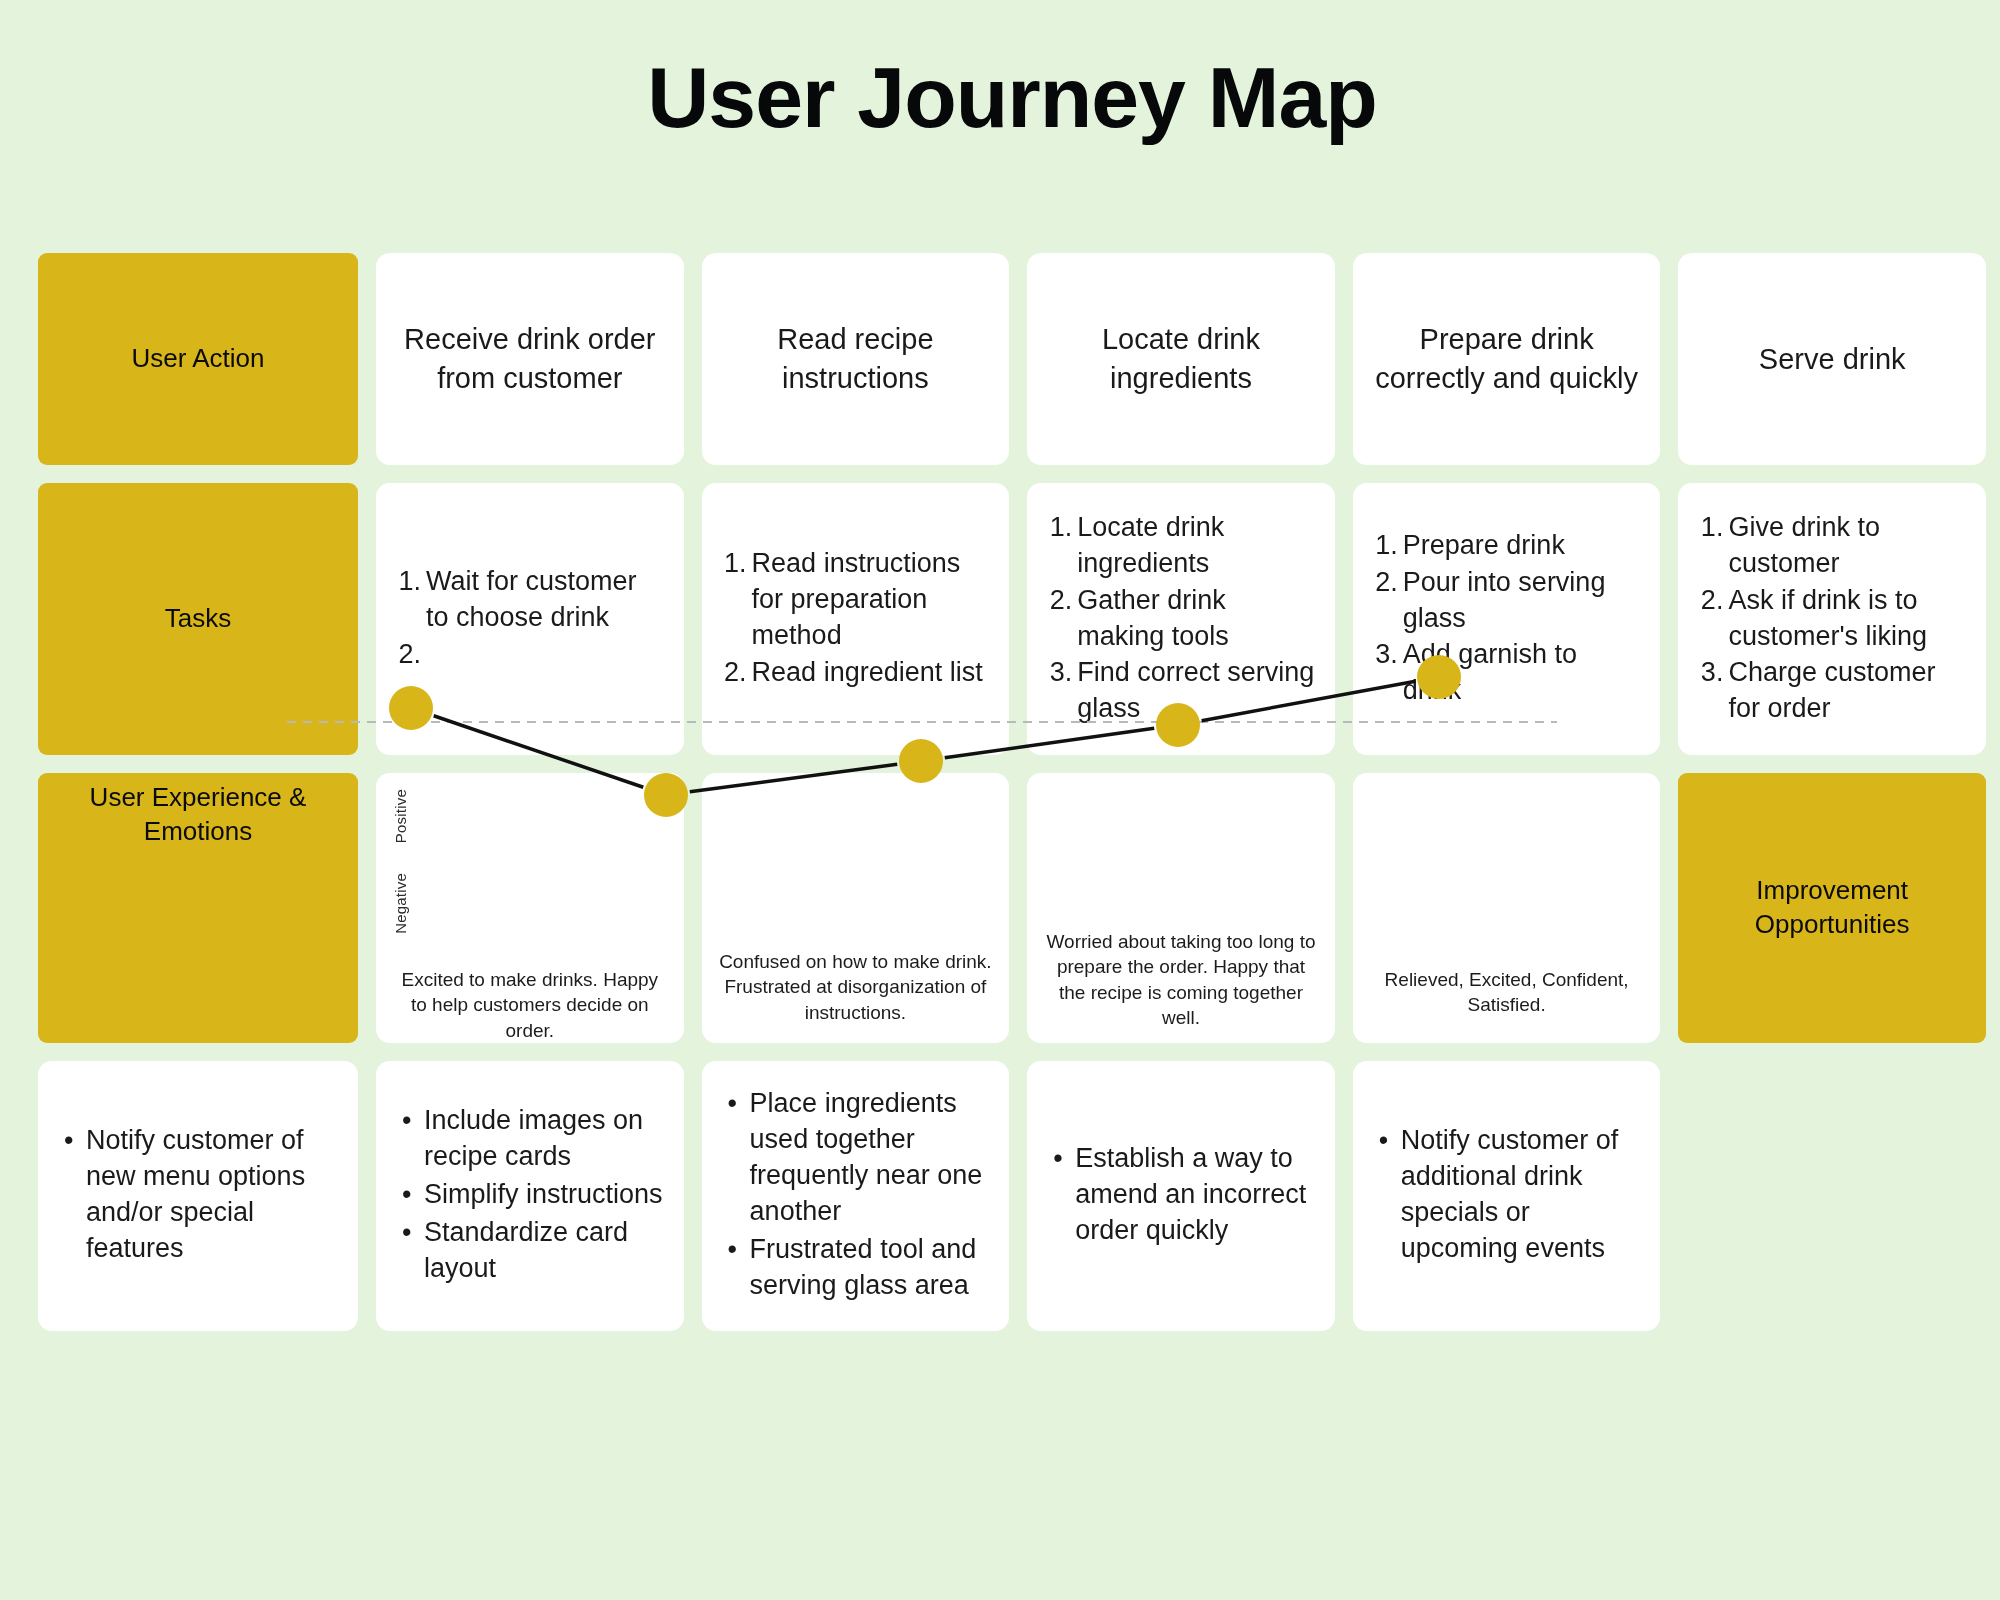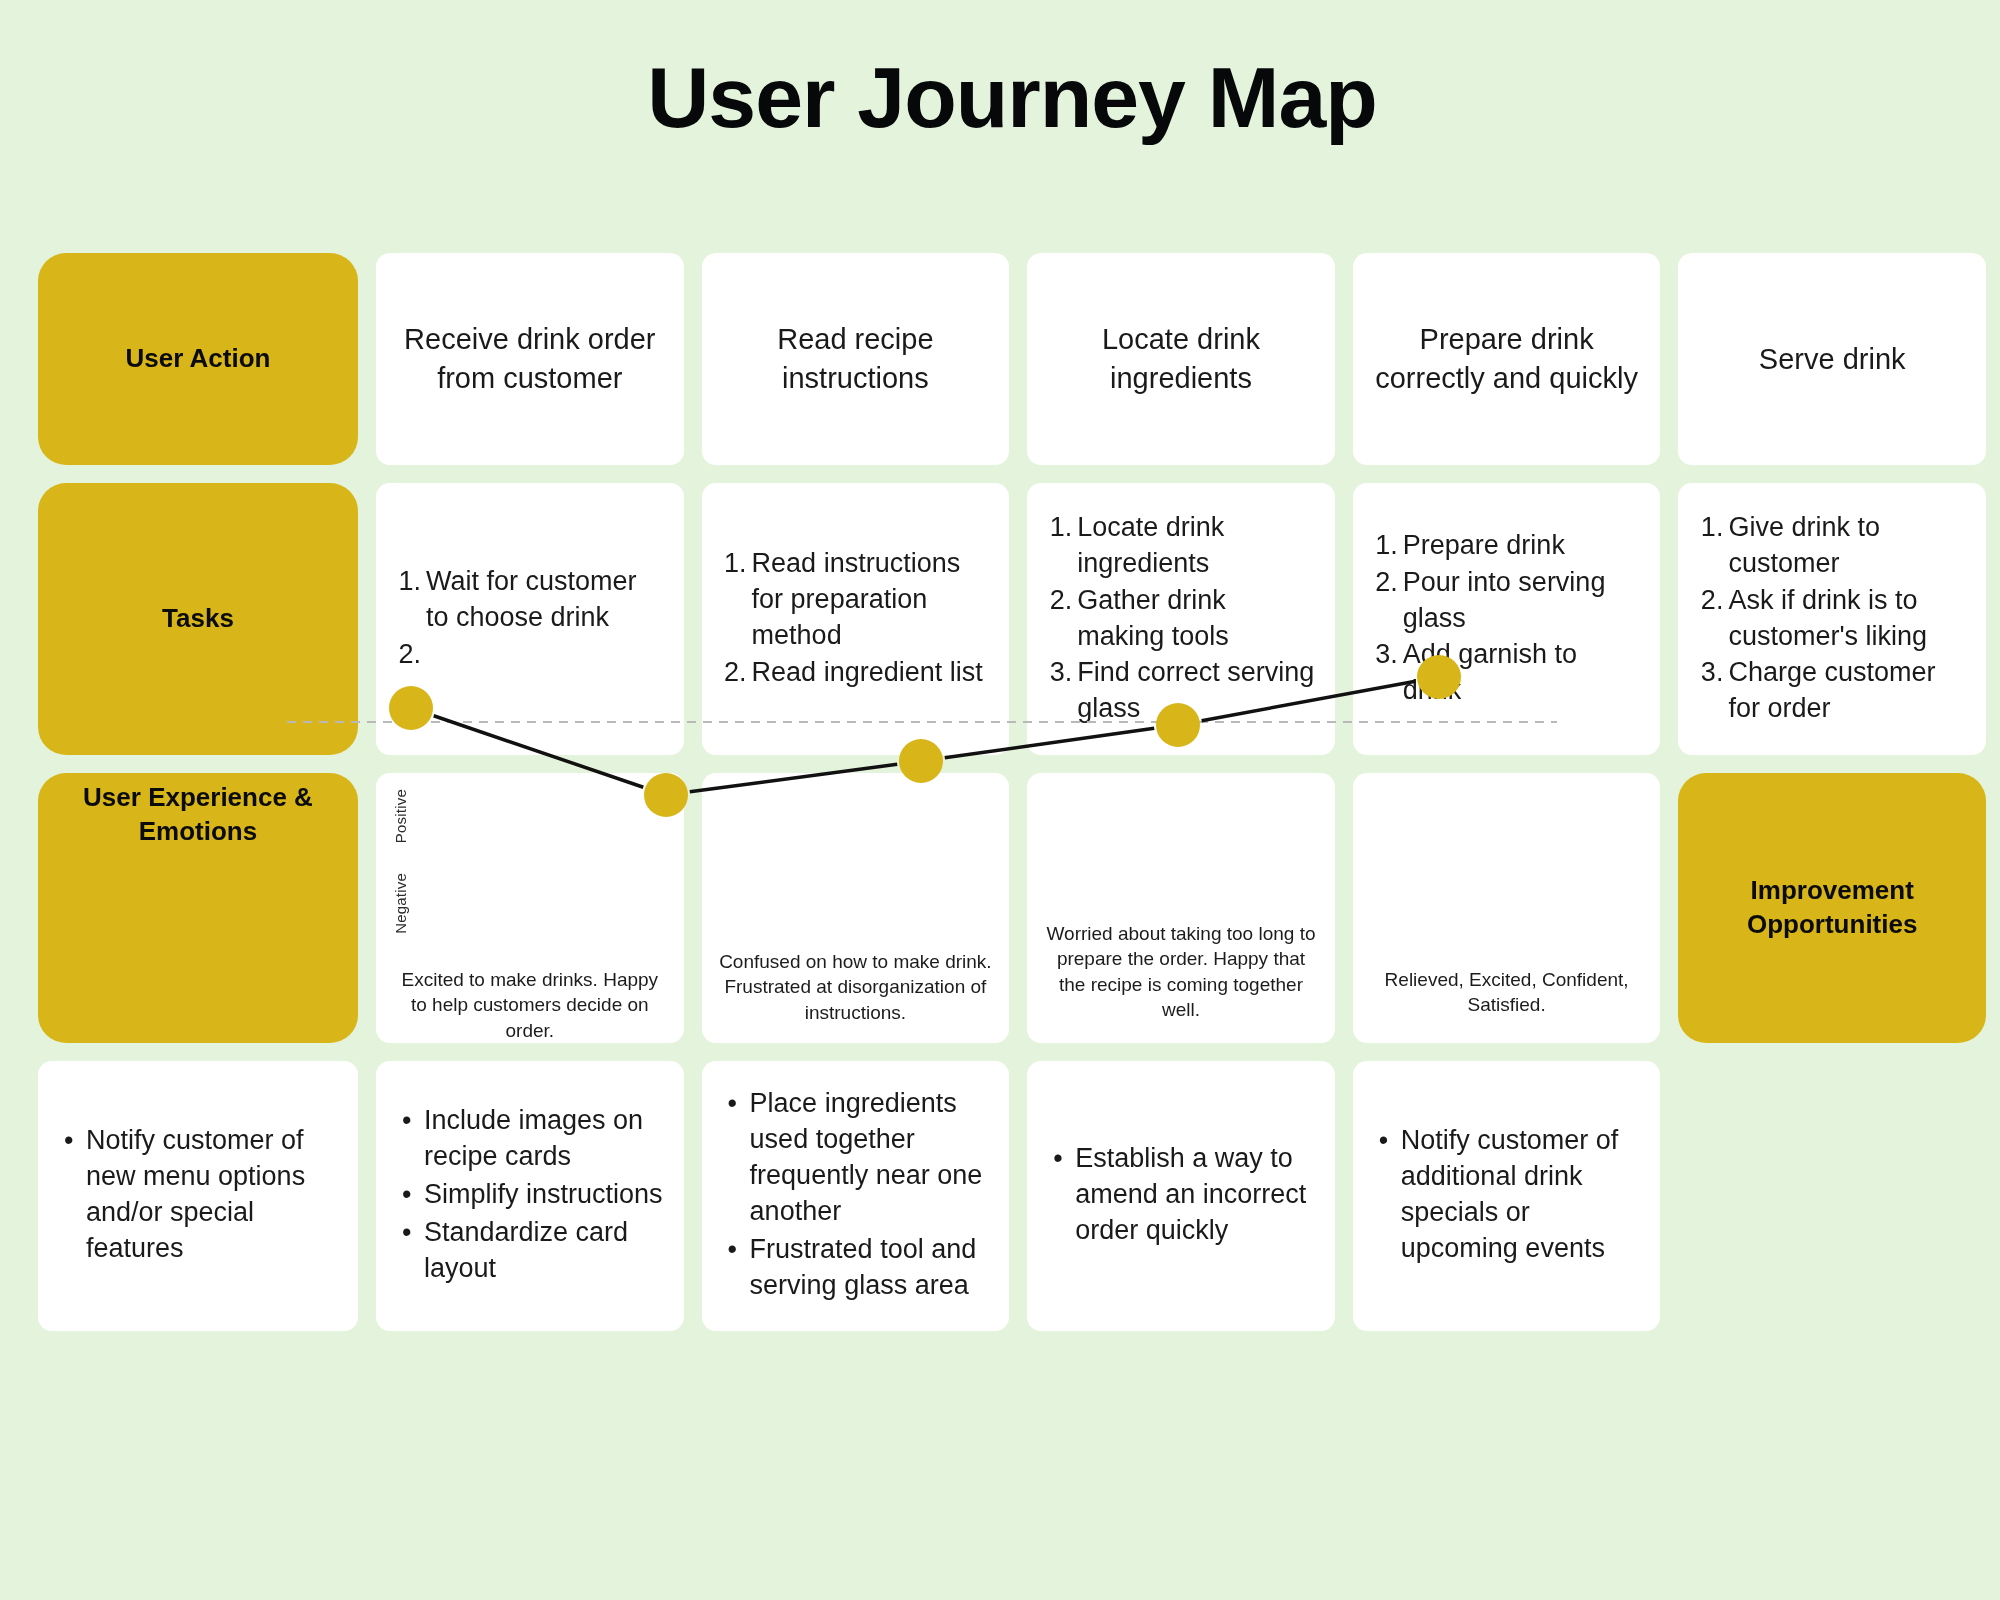--- a/index.html
+++ b/index.html
@@ -40,27 +40,27 @@
     width: 1948px;
     display: grid;
     grid-template-columns: 320px repeat(5, 1fr);
     grid-auto-rows: min-content;
     column-gap: 18px;
     row-gap: 18px;
   }
 
   .rowlabel {
     background: #d8b518;
-    border-radius: 28px;
+    border-radius: 9px;
     display: flex;
     align-items: center;
     justify-content: center;
     text-align: center;
     font-size: 26px;
-    font-weight: bold;
+    font-weight: normal;
     color: #0b0b0b;
     line-height: 1.3;
     padding: 10px 16px;
   }
 
   .card {
     background: #ffffff;
     border-radius: 14px;
     padding: 18px 20px;
     display: flex;
@@ -266,21 +266,21 @@
         <div class="emo-caption" style="top:186px;">Excited to make drinks. Happy to help customers decide on order.</div>
       </div>
     </div>
     <div class="card r3">
       <div class="emo-inner">
         <div class="emo-caption" style="top:168px;">Confused on how to make drink. Frustrated at disorganization of instructions.</div>
       </div>
     </div>
     <div class="card r3">
       <div class="emo-inner">
-        <div class="emo-caption" style="top:140px;">Worried about taking too long to prepare the order. Happy that the recipe is coming together well.</div>
+        <div class="emo-caption" style="top:148px;">Worried about taking too long to prepare the order. Happy that the recipe is coming together well.</div>
       </div>
     </div>
     <div class="card r3">
       <div class="emo-inner">
         <div class="emo-caption" style="top:186px;">Relieved, Excited, Confident, Satisfied.</div>
       </div>
     </div>
 
     <div class="rowlabel r4">Improvement Opportunities</div>
 

